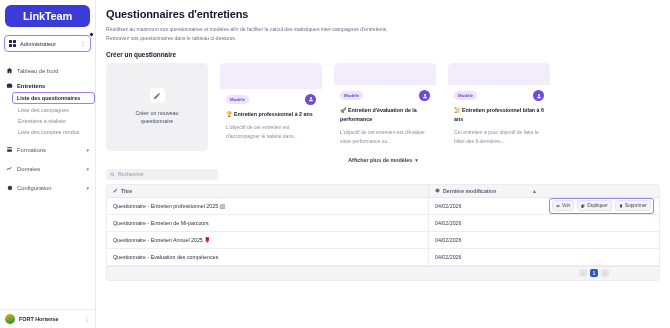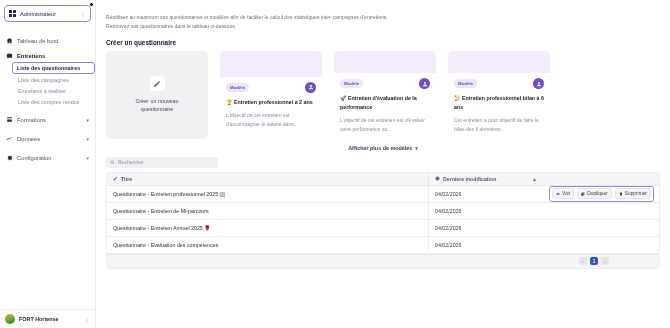--- a/index.html
+++ b/index.html
@@ -228,20 +228,23 @@
   }
   .pg.arrow { background: #e4e4e9; color: #b4b4c0; }
   .pg.current { background: #2f55c4; color: #fff; }
 </style>
 </head>
 <body>
 
 <div class="app">
 
   <aside class="sidebar">
+    <div class="logo-wrap">
+      <div class="logo">LinkTeam</div>
+    </div>
 
     <div class="org-switch">
       <span class="grid-ico">
           <i></i>
           <i></i>
           <i></i>
           <i></i>
         </span>
       <span class="org-label">Administrateur</span>
       <span class="org-dots">⋮</span>
@@ -309,20 +312,21 @@
     </nav>
 
     <div class="user-row">
       <span class="avatar"></span>
       <span class="user-name">FORT Hortense</span>
       <span class="user-dots">⋮</span>
     </div>
   </aside>
 
   <main class="main">
+    <h1 class="page-title">Questionnaires d'entretiens</h1>
     <p class="page-desc">
       <span>Réutilisez au maximum vos questionnaires et modèles afin de faciliter le calcul des statistiques inter-campagnes d'entretiens.</span><br>
       <span>Retrouvez vos questionnaires dans le tableau ci-dessous.</span>
     </p>
 
     <h2 class="section-title">Créer un questionnaire</h2>
 
     <div class="cards">
       <div class="card-new">
         <span class="plus-badge">

